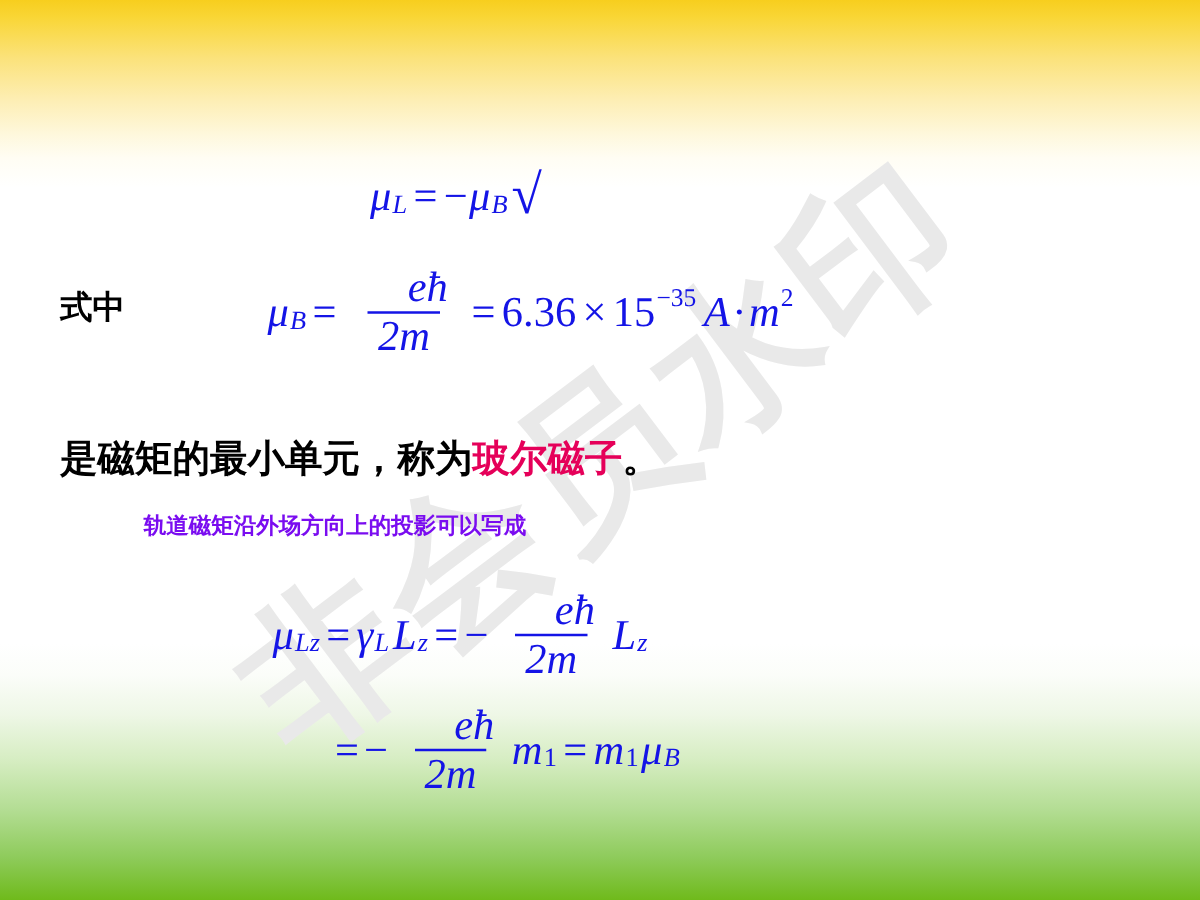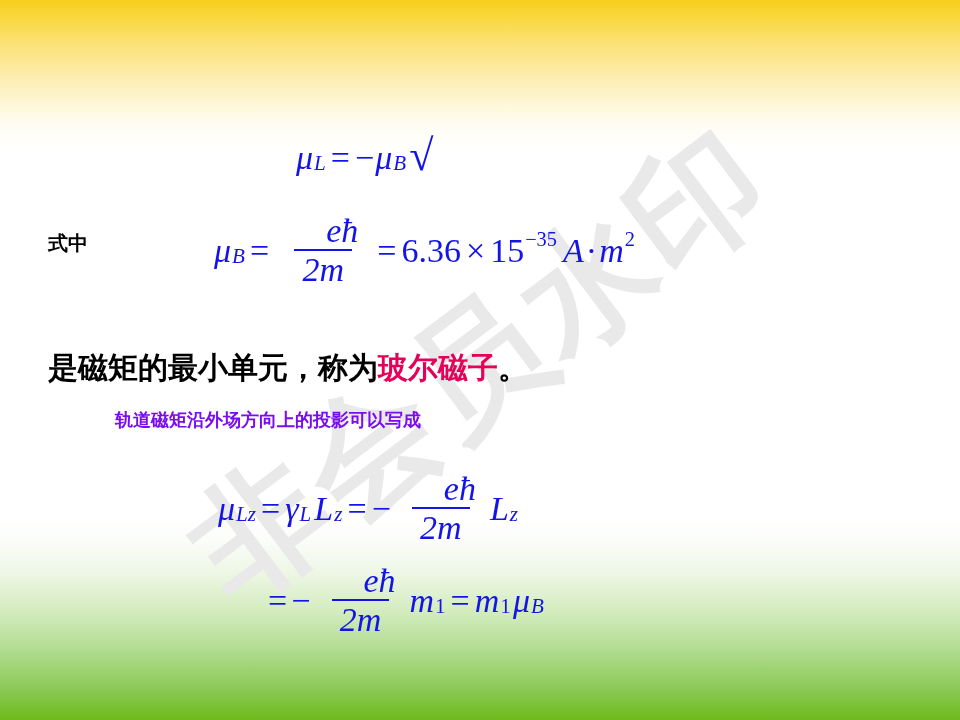--- a/index.html
+++ b/index.html
@@ -70,21 +70,21 @@
   #title-line {
     left: 118px;
     top: 43px;
     font-size: 30px;
     color: #000000;
   }
 
   #shizhong-label {
     left: 48px;
     top: 233px;
-    font-size: 20px;
+    font-size: 26px;
     color: #000000;
   }
 
   #smallest-unit-line {
     left: 48px;
     top: 353px;
     font-size: 30px;
     color: #000000;
   }
   #smallest-unit-line .hl {

